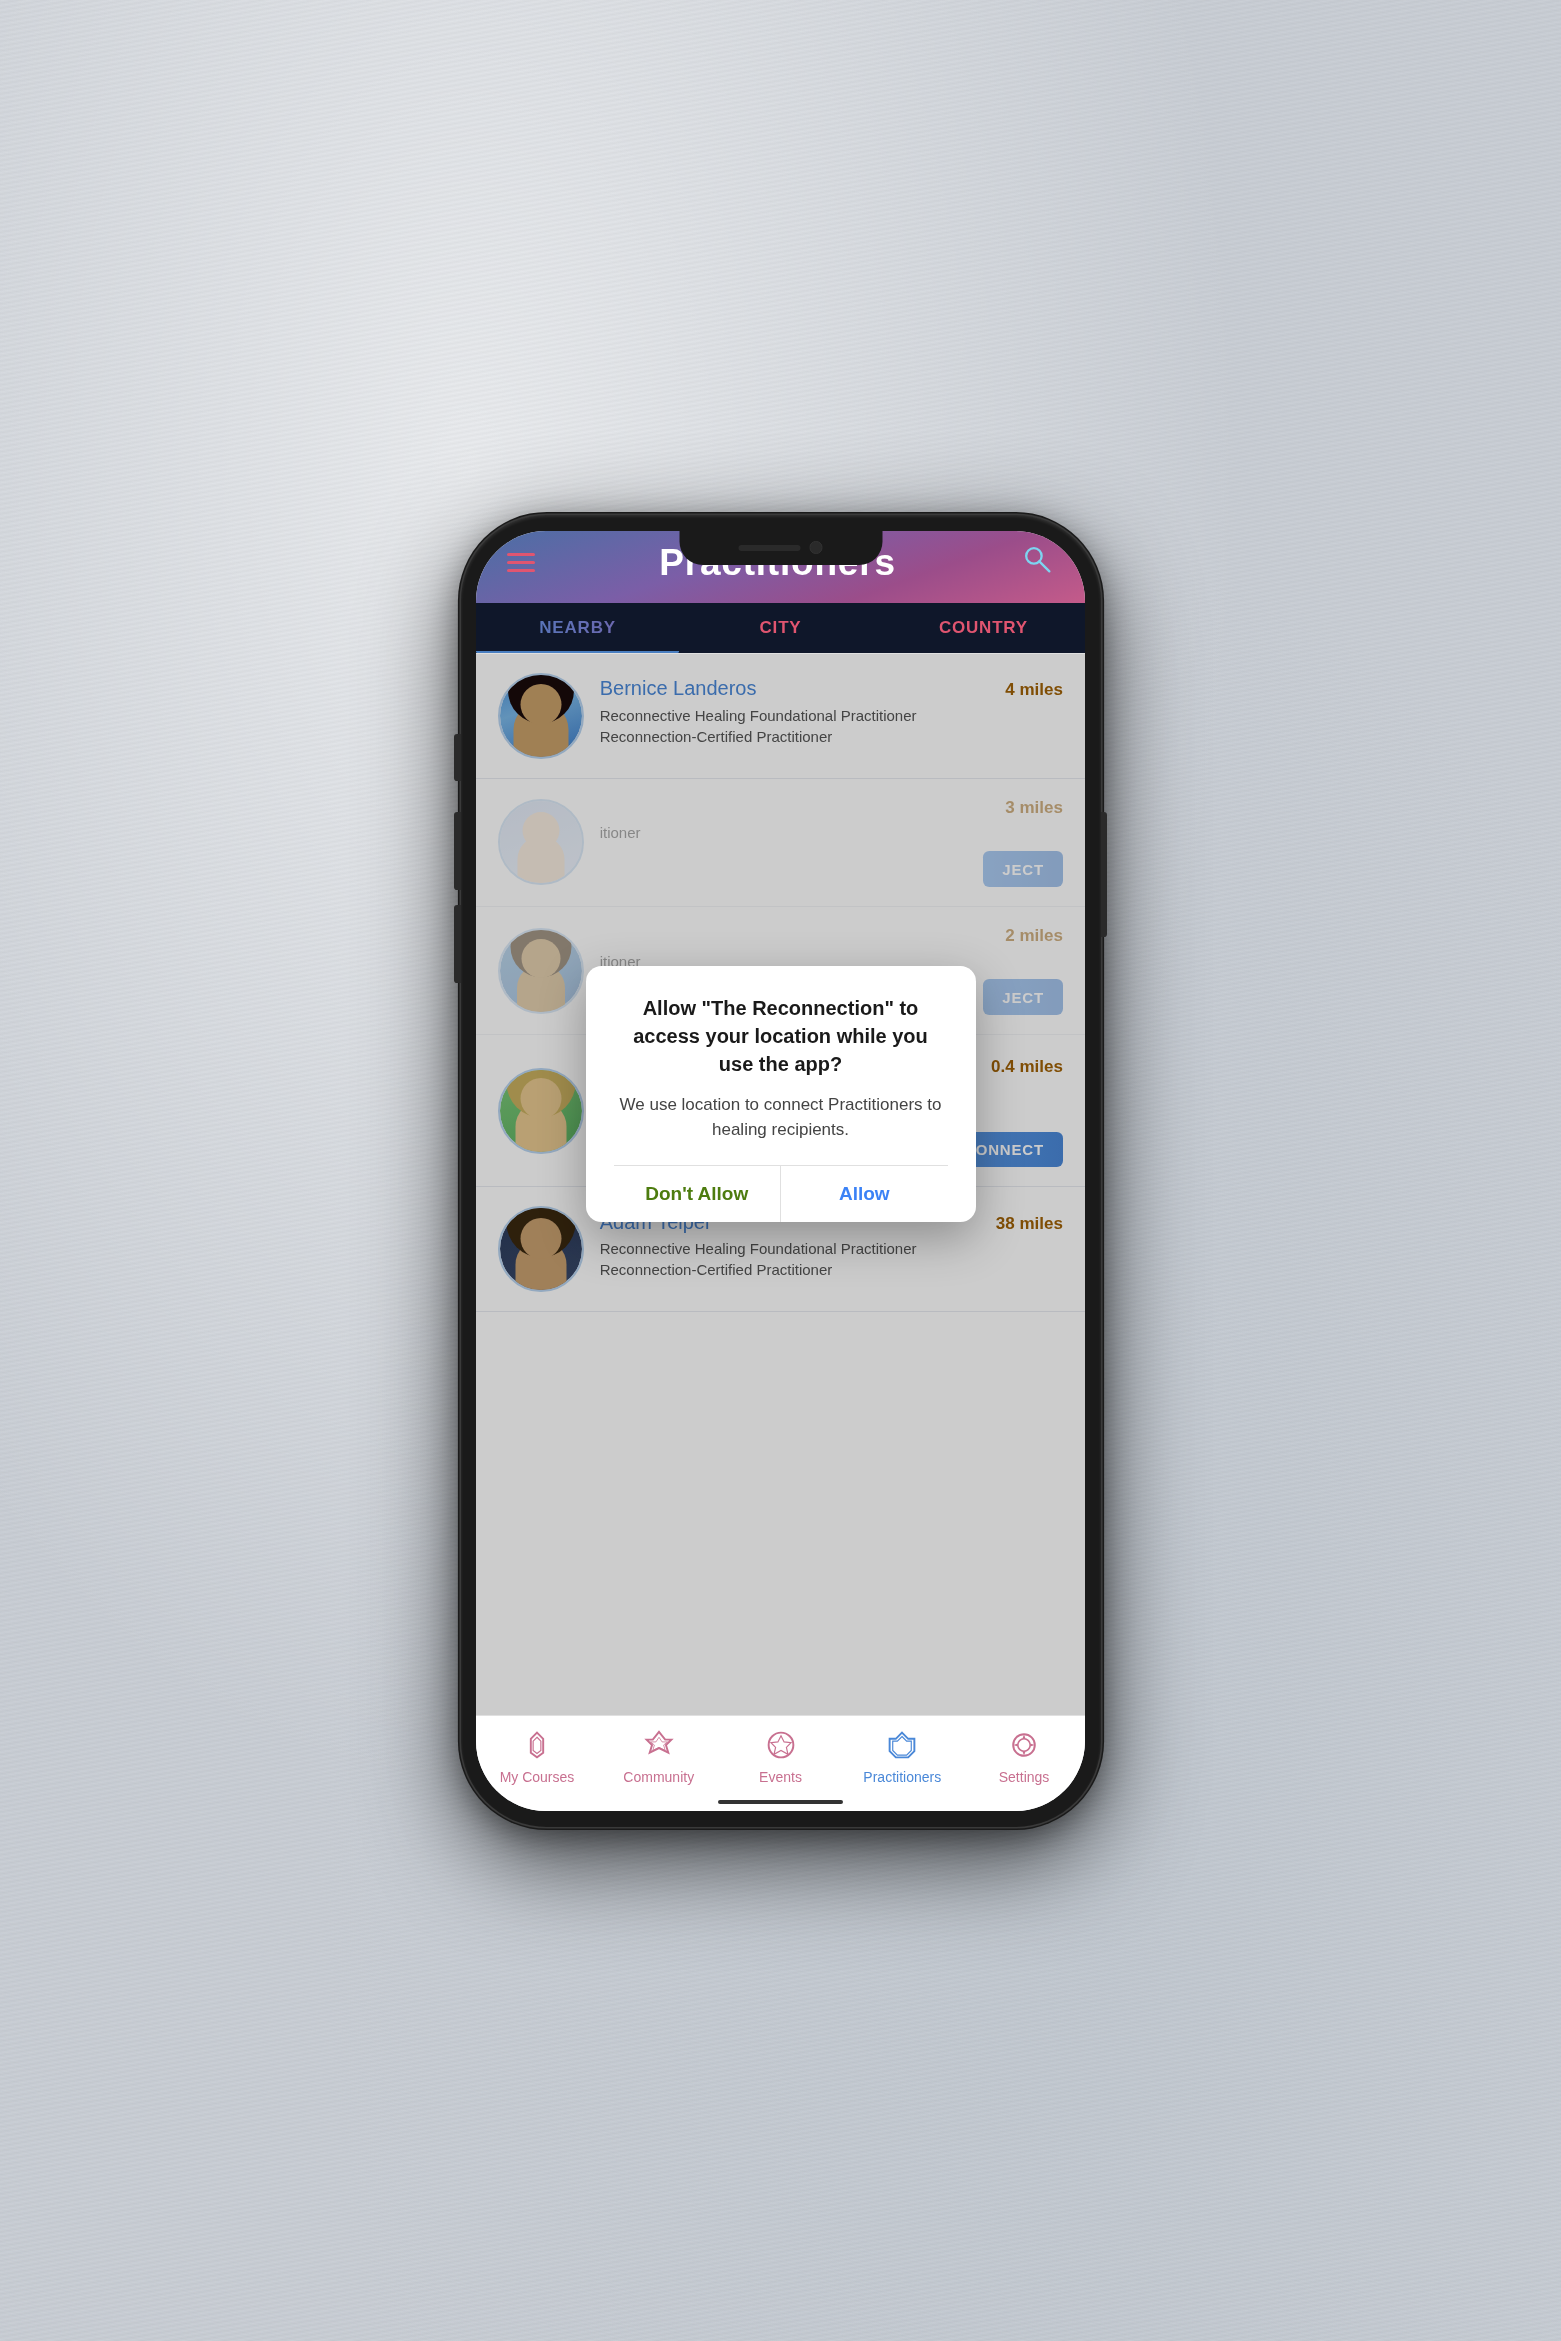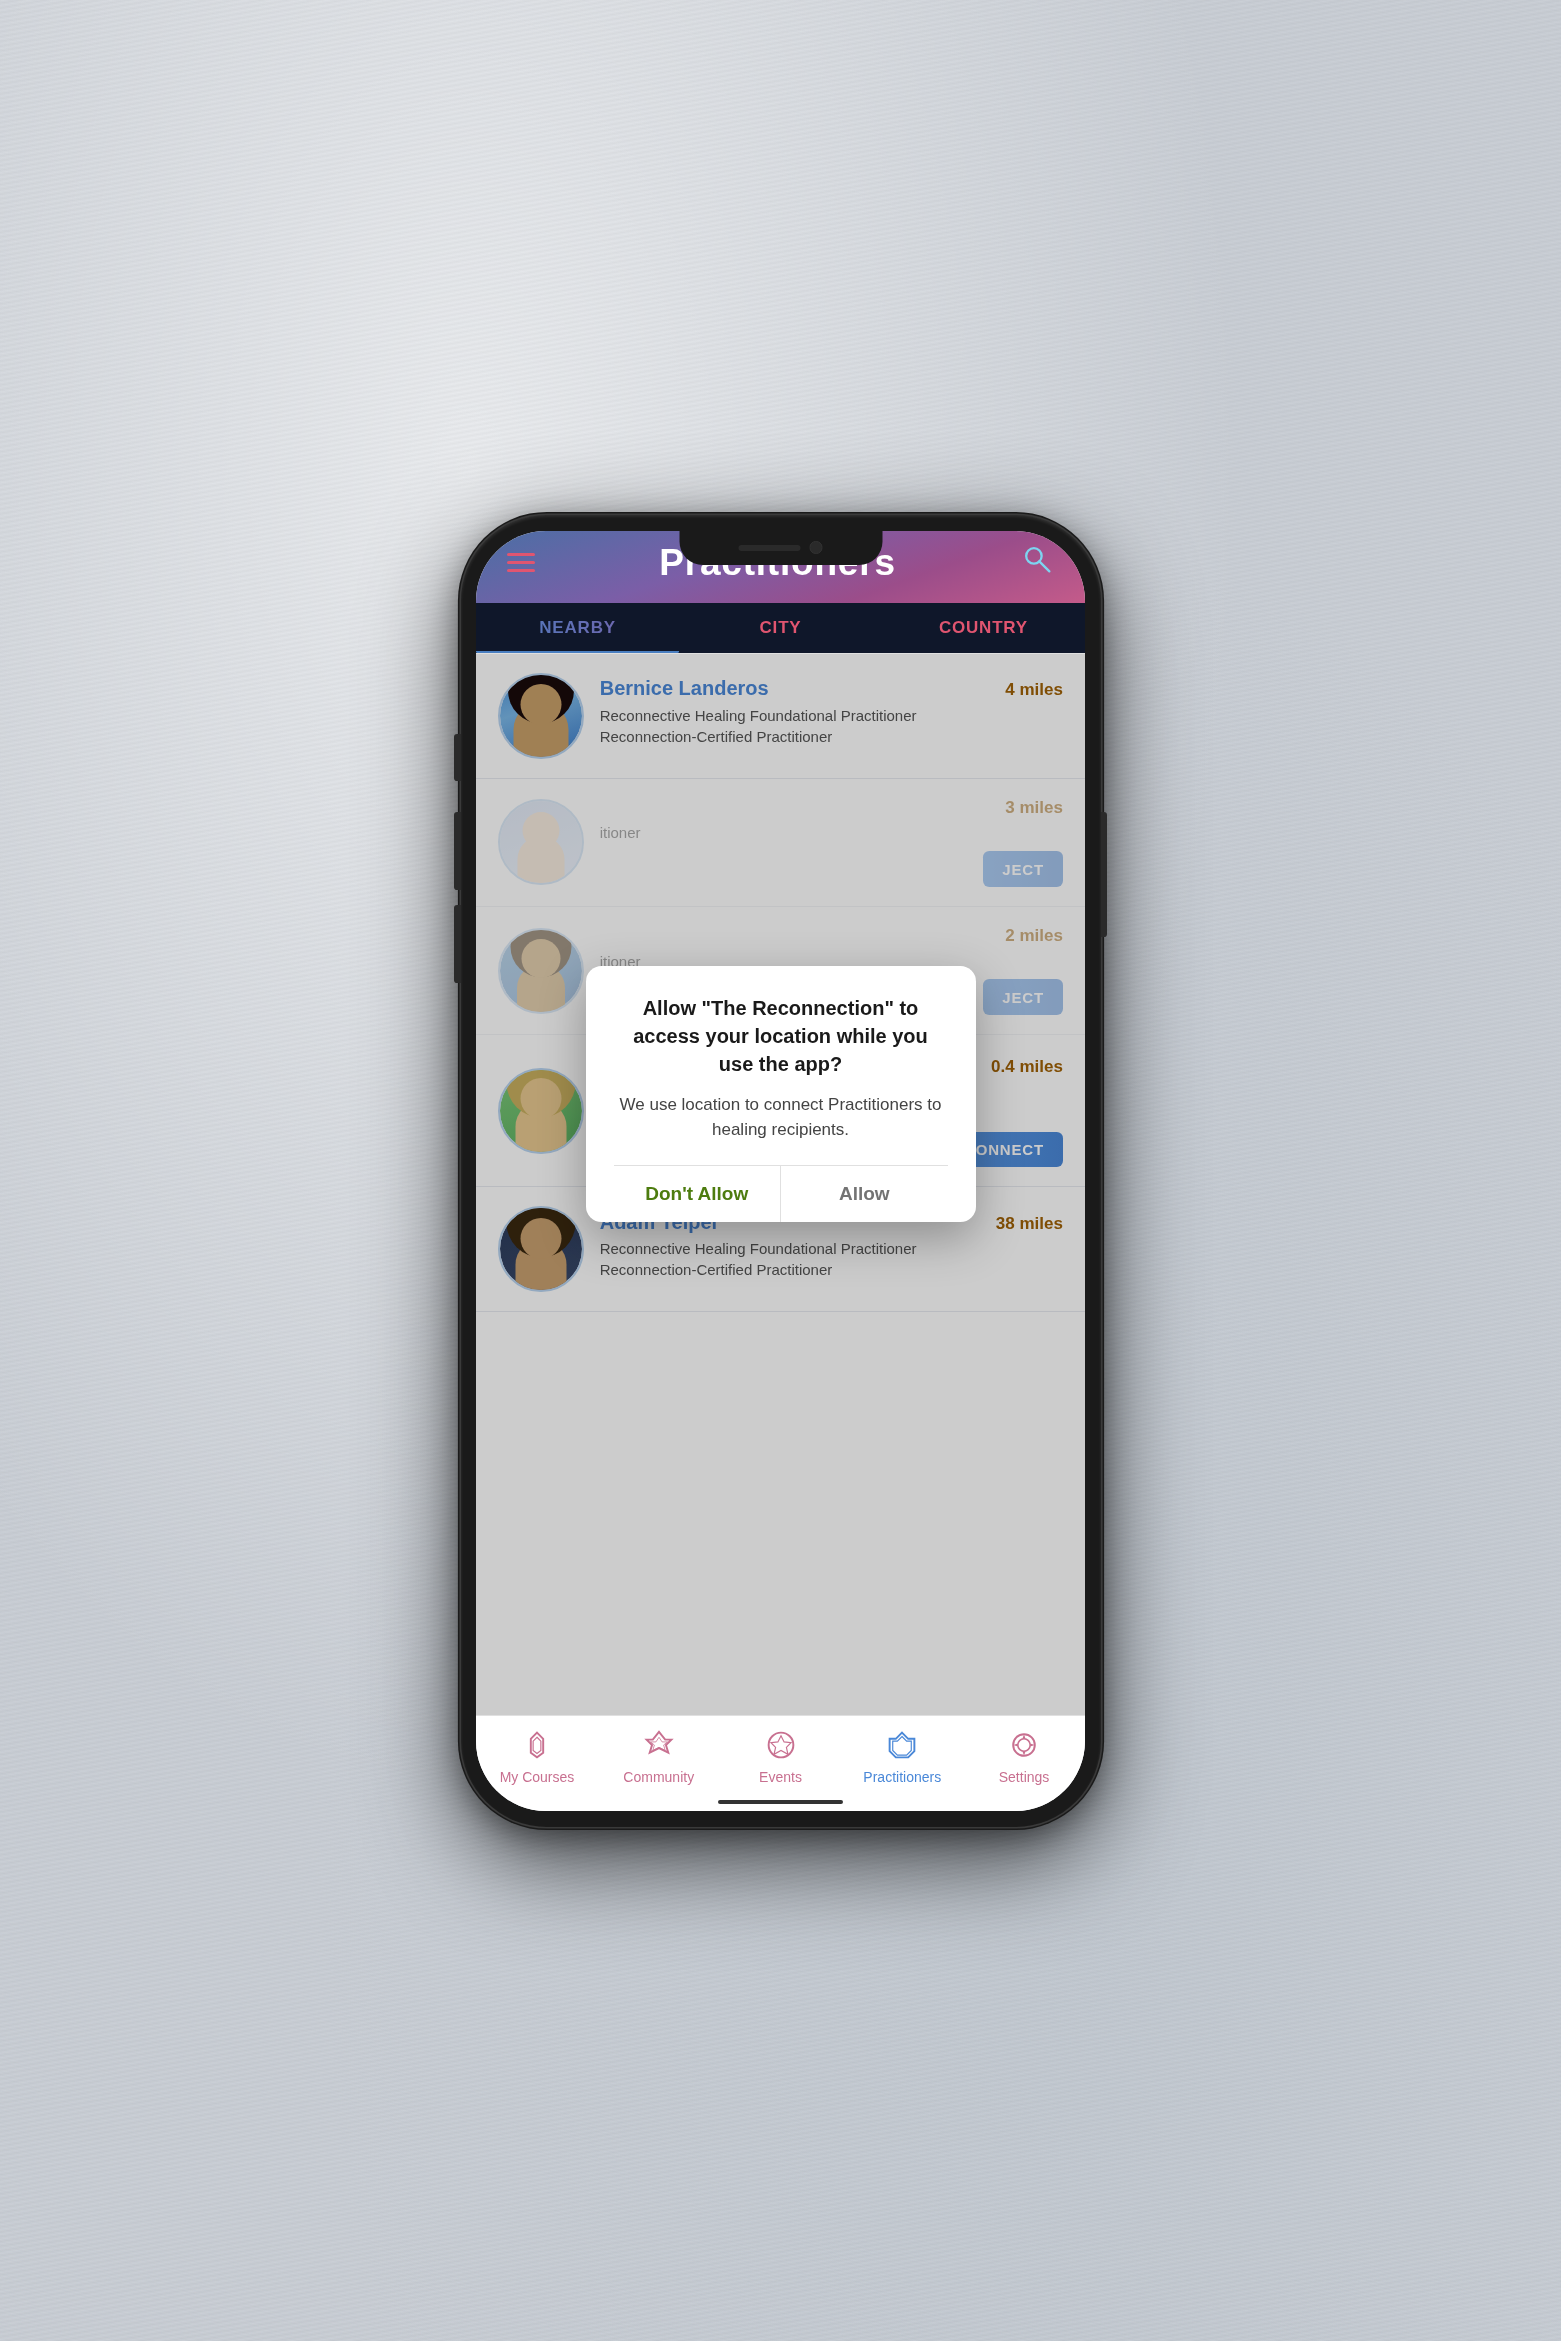--- a/index.html
+++ b/index.html
@@ -443,21 +443,21 @@
       min-width: 0;
     }
     .practitioner-name-row {
       display: flex;
       justify-content: space-between;
       align-items: baseline;
       margin-bottom: 4.7px;
     }
     .practitioner-name {
       font-size: 20px;
-      font-weight: 700;
+      font-weight: 400;
       color: #4a88d8;
     }
     .practitioner-distance {
       font-size: 17px;
       font-weight: 600;
       color: #a16207;
       white-space: nowrap;
     }
     .practitioner-role {
       font-size: 15px;
@@ -537,21 +537,21 @@
       font-weight: 600;
       cursor: pointer;
       border: none;
       background: transparent;
     }
     .dialog-btn-deny {
       color: #4d7c0f;
       border-right: 0.8px solid #e0e0e0;
     }
     .dialog-btn-allow {
-      color: #737373;
+      color: #3b82f6;
     }
 
     
     .bottom-nav {
       background: white;
       border-top: 0.8px solid #e0e0e0;
       display: flex;
       padding: 11px 0 7.8px;
       position: relative;
       z-index: 50;

